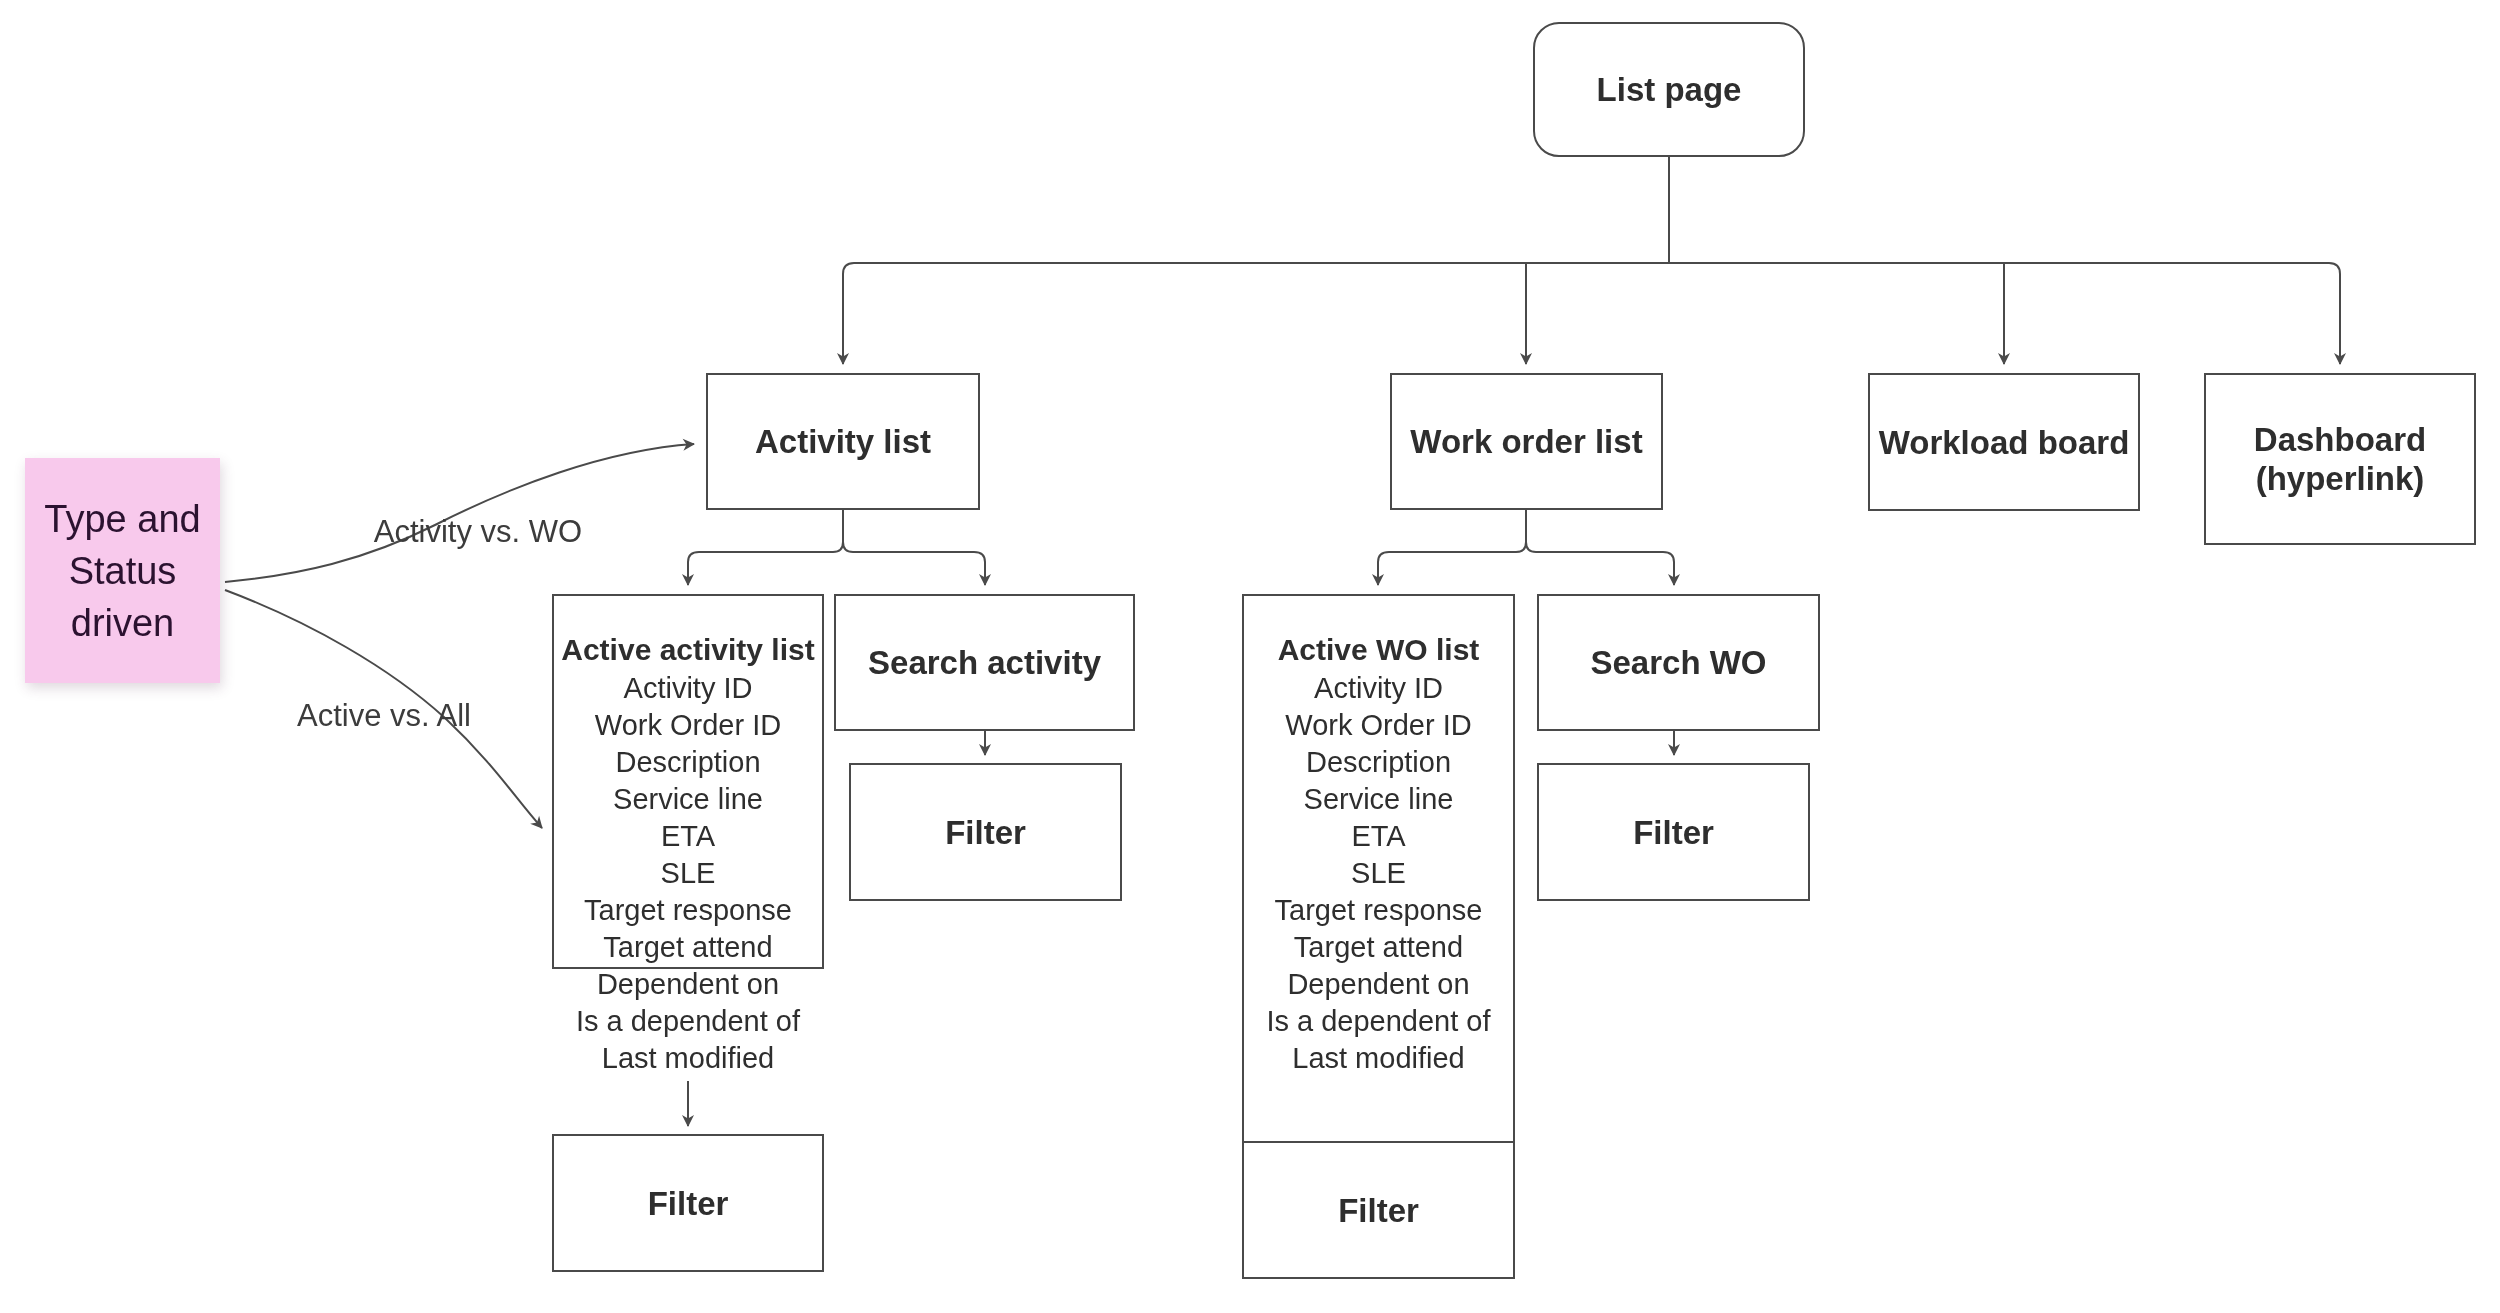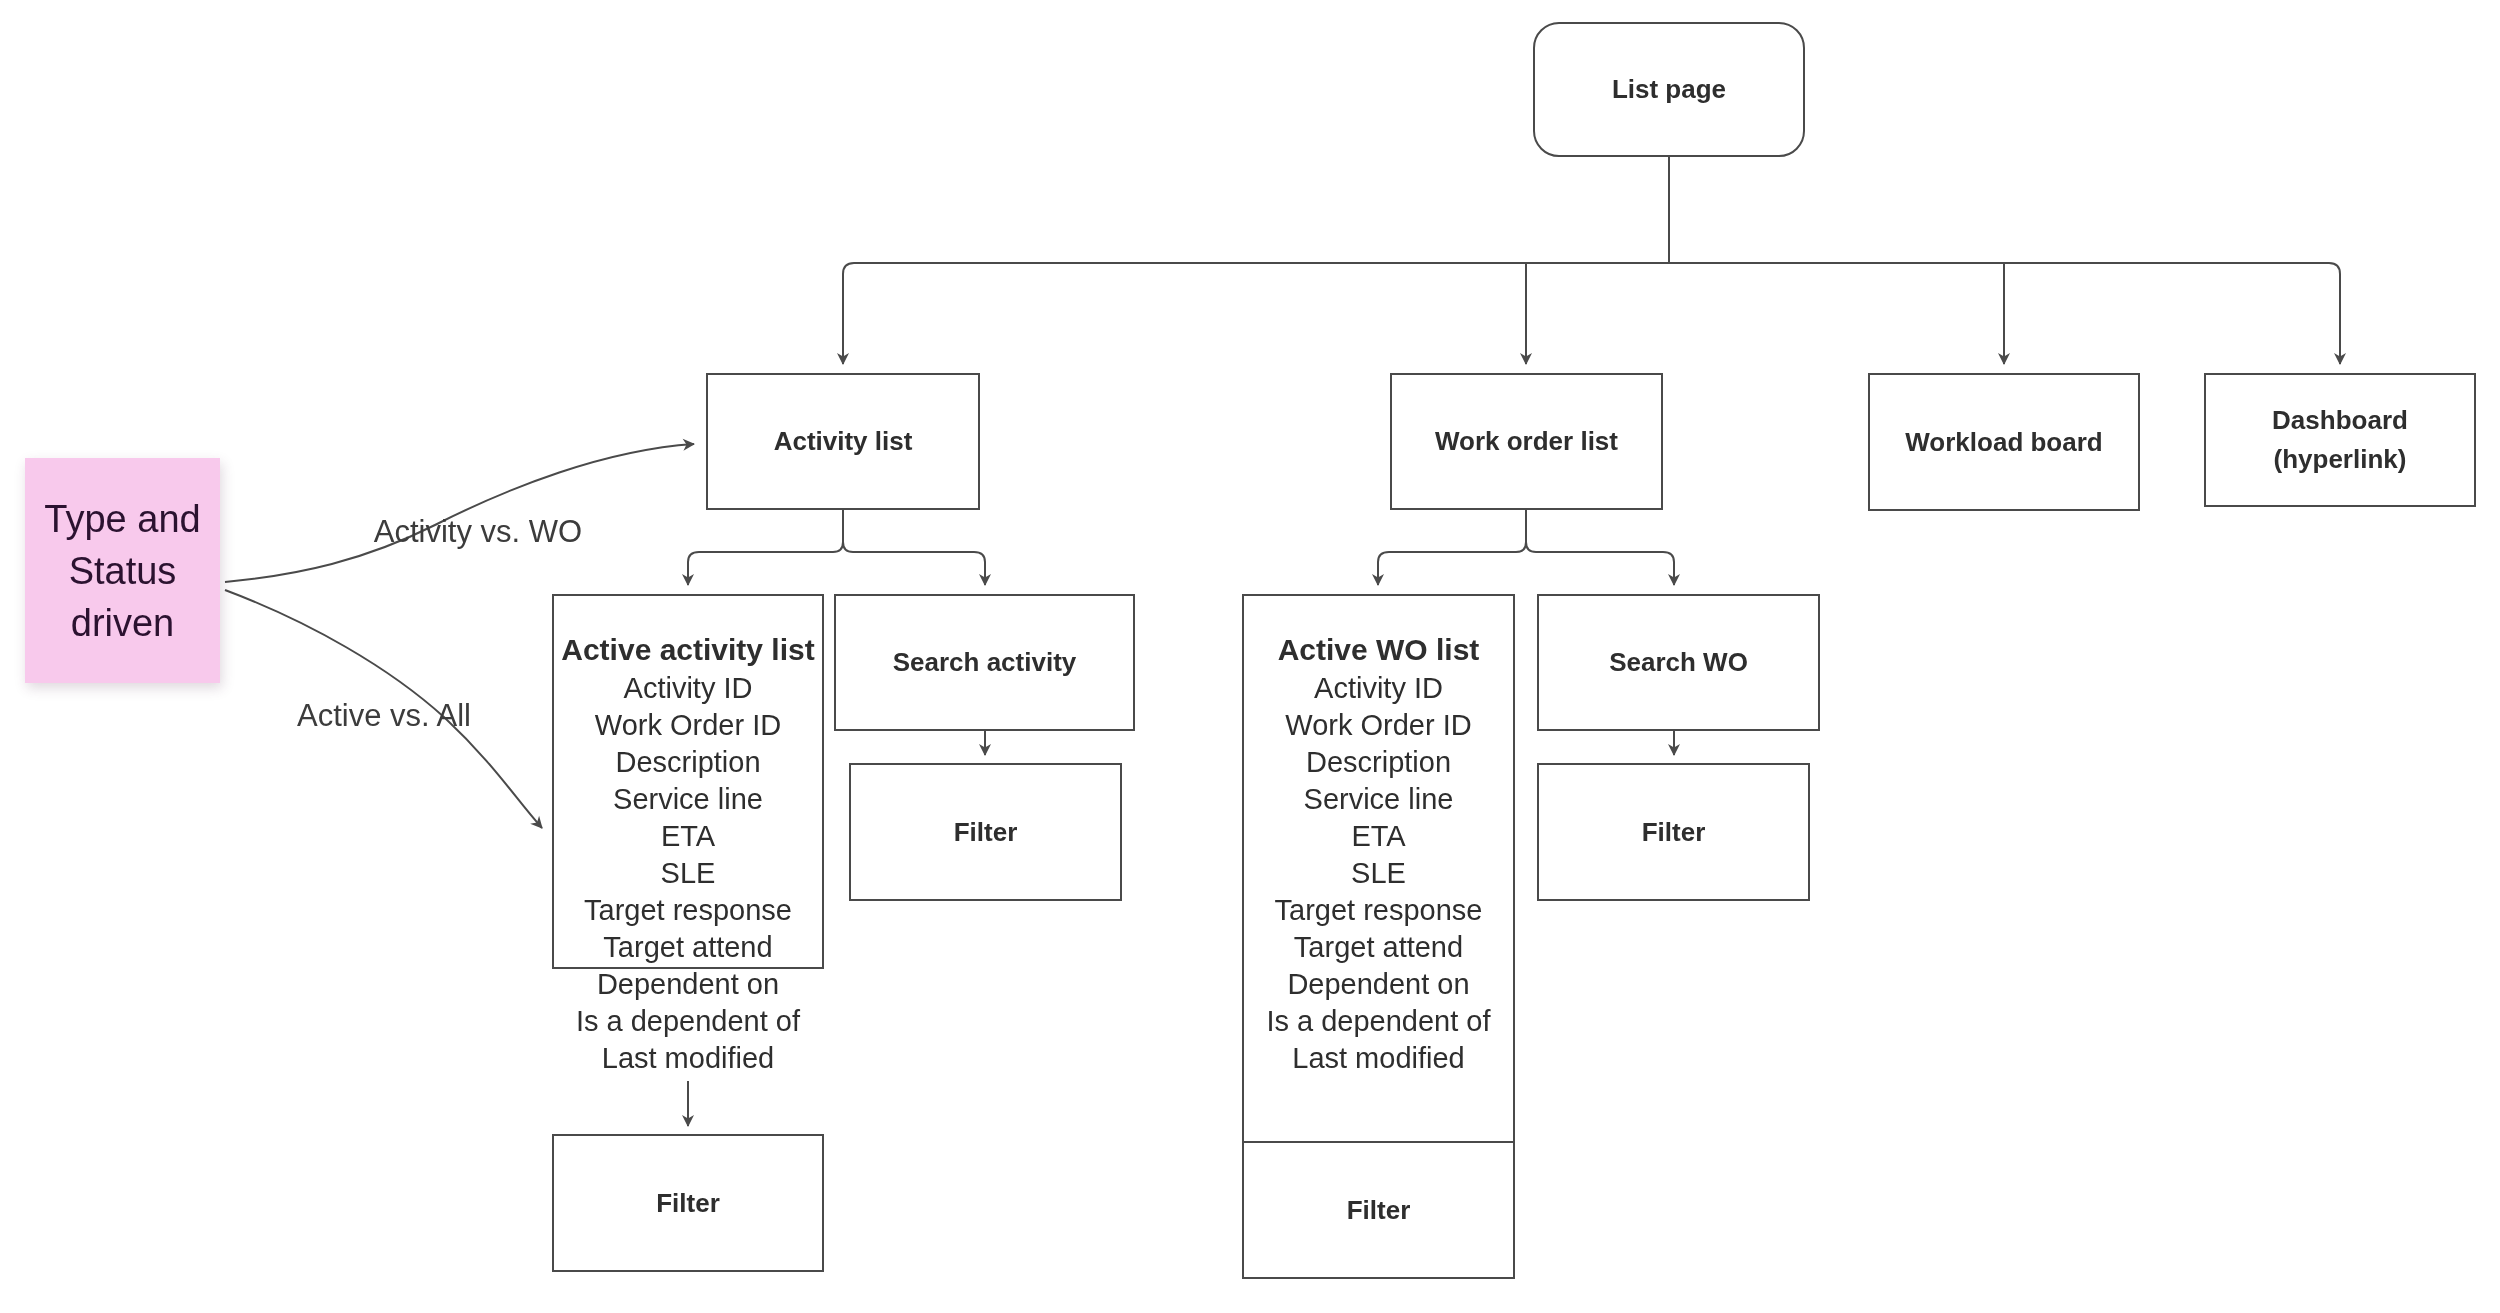--- a/index.html
+++ b/index.html
@@ -14,21 +14,21 @@
     color:var(--ink);
   }
   .connector-layer{position:absolute;left:0;top:0;width:2500px;height:1313px;}
   .connector-layer path.edge{fill:none;stroke:var(--stroke);stroke-width:2px;}
   .connector-layer marker path{fill:var(--stroke);stroke:none;}
   .node{
     position:absolute;background:#fff;border:2px solid var(--stroke);
     box-sizing:border-box;display:flex;align-items:center;justify-content:center;
     text-align:center;
   }
-  .node .t{font-weight:700;font-size:26px;line-height:39px;padding:0 14px;}
+  .node .t{font-weight:700;font-size:33px;line-height:39px;padding:0 14px;}
   .node .t.nowrap{white-space:nowrap;}
   .node.rounded{border-radius:26px;}
   .list-node{
     position:absolute;background:#fff;border:2px solid var(--stroke);
     box-sizing:border-box;text-align:center;padding-top:34px;
   }
   .list-node .t{font-weight:700;font-size:30px;line-height:40px;white-space:nowrap;}
   .list-node .fields div{font-size:29px;line-height:37px;white-space:nowrap;}
   .sticky-note{
     position:absolute;left:25px;top:458px;width:195px;height:225px;
@@ -82,21 +82,21 @@
 
   <div class="node" style="left:706px;top:373px;width:274px;height:137px;">
     <span class="t nowrap">Activity list</span>
   </div>
   <div class="node" style="left:1390px;top:373px;width:273px;height:137px;">
     <span class="t nowrap">Work order list</span>
   </div>
   <div class="node" style="left:1868px;top:373px;width:272px;height:138px;">
     <span class="t nowrap">Workload board</span>
   </div>
-  <div class="node" style="left:2204px;top:373px;width:272px;height:134px;">
+  <div class="node" style="left:2204px;top:373px;width:272px;height:172px;">
     <span class="t">Dashboard (hyperlink)</span>
   </div>
 
   <div class="list-node" style="left:552px;top:594px;width:272px;height:375px;">
     <div class="t">Active activity list</div>
     <div class="fields">
         <div>Activity ID</div>
         <div>Work Order ID</div>
         <div>Description</div>
         <div>Service line</div>

